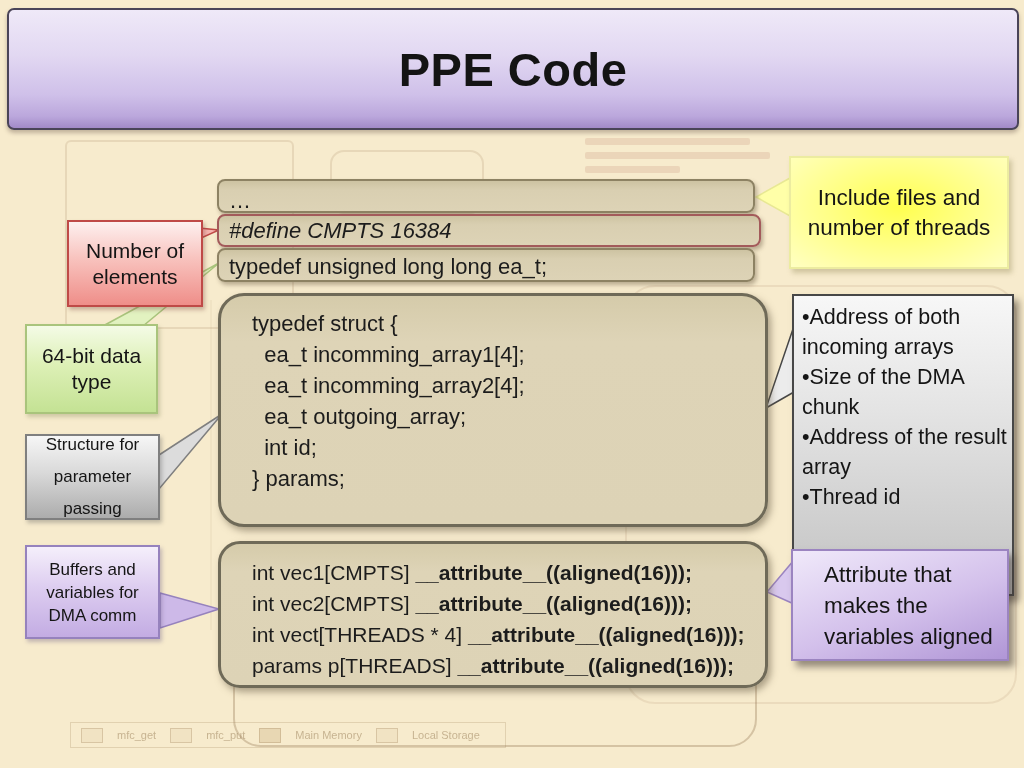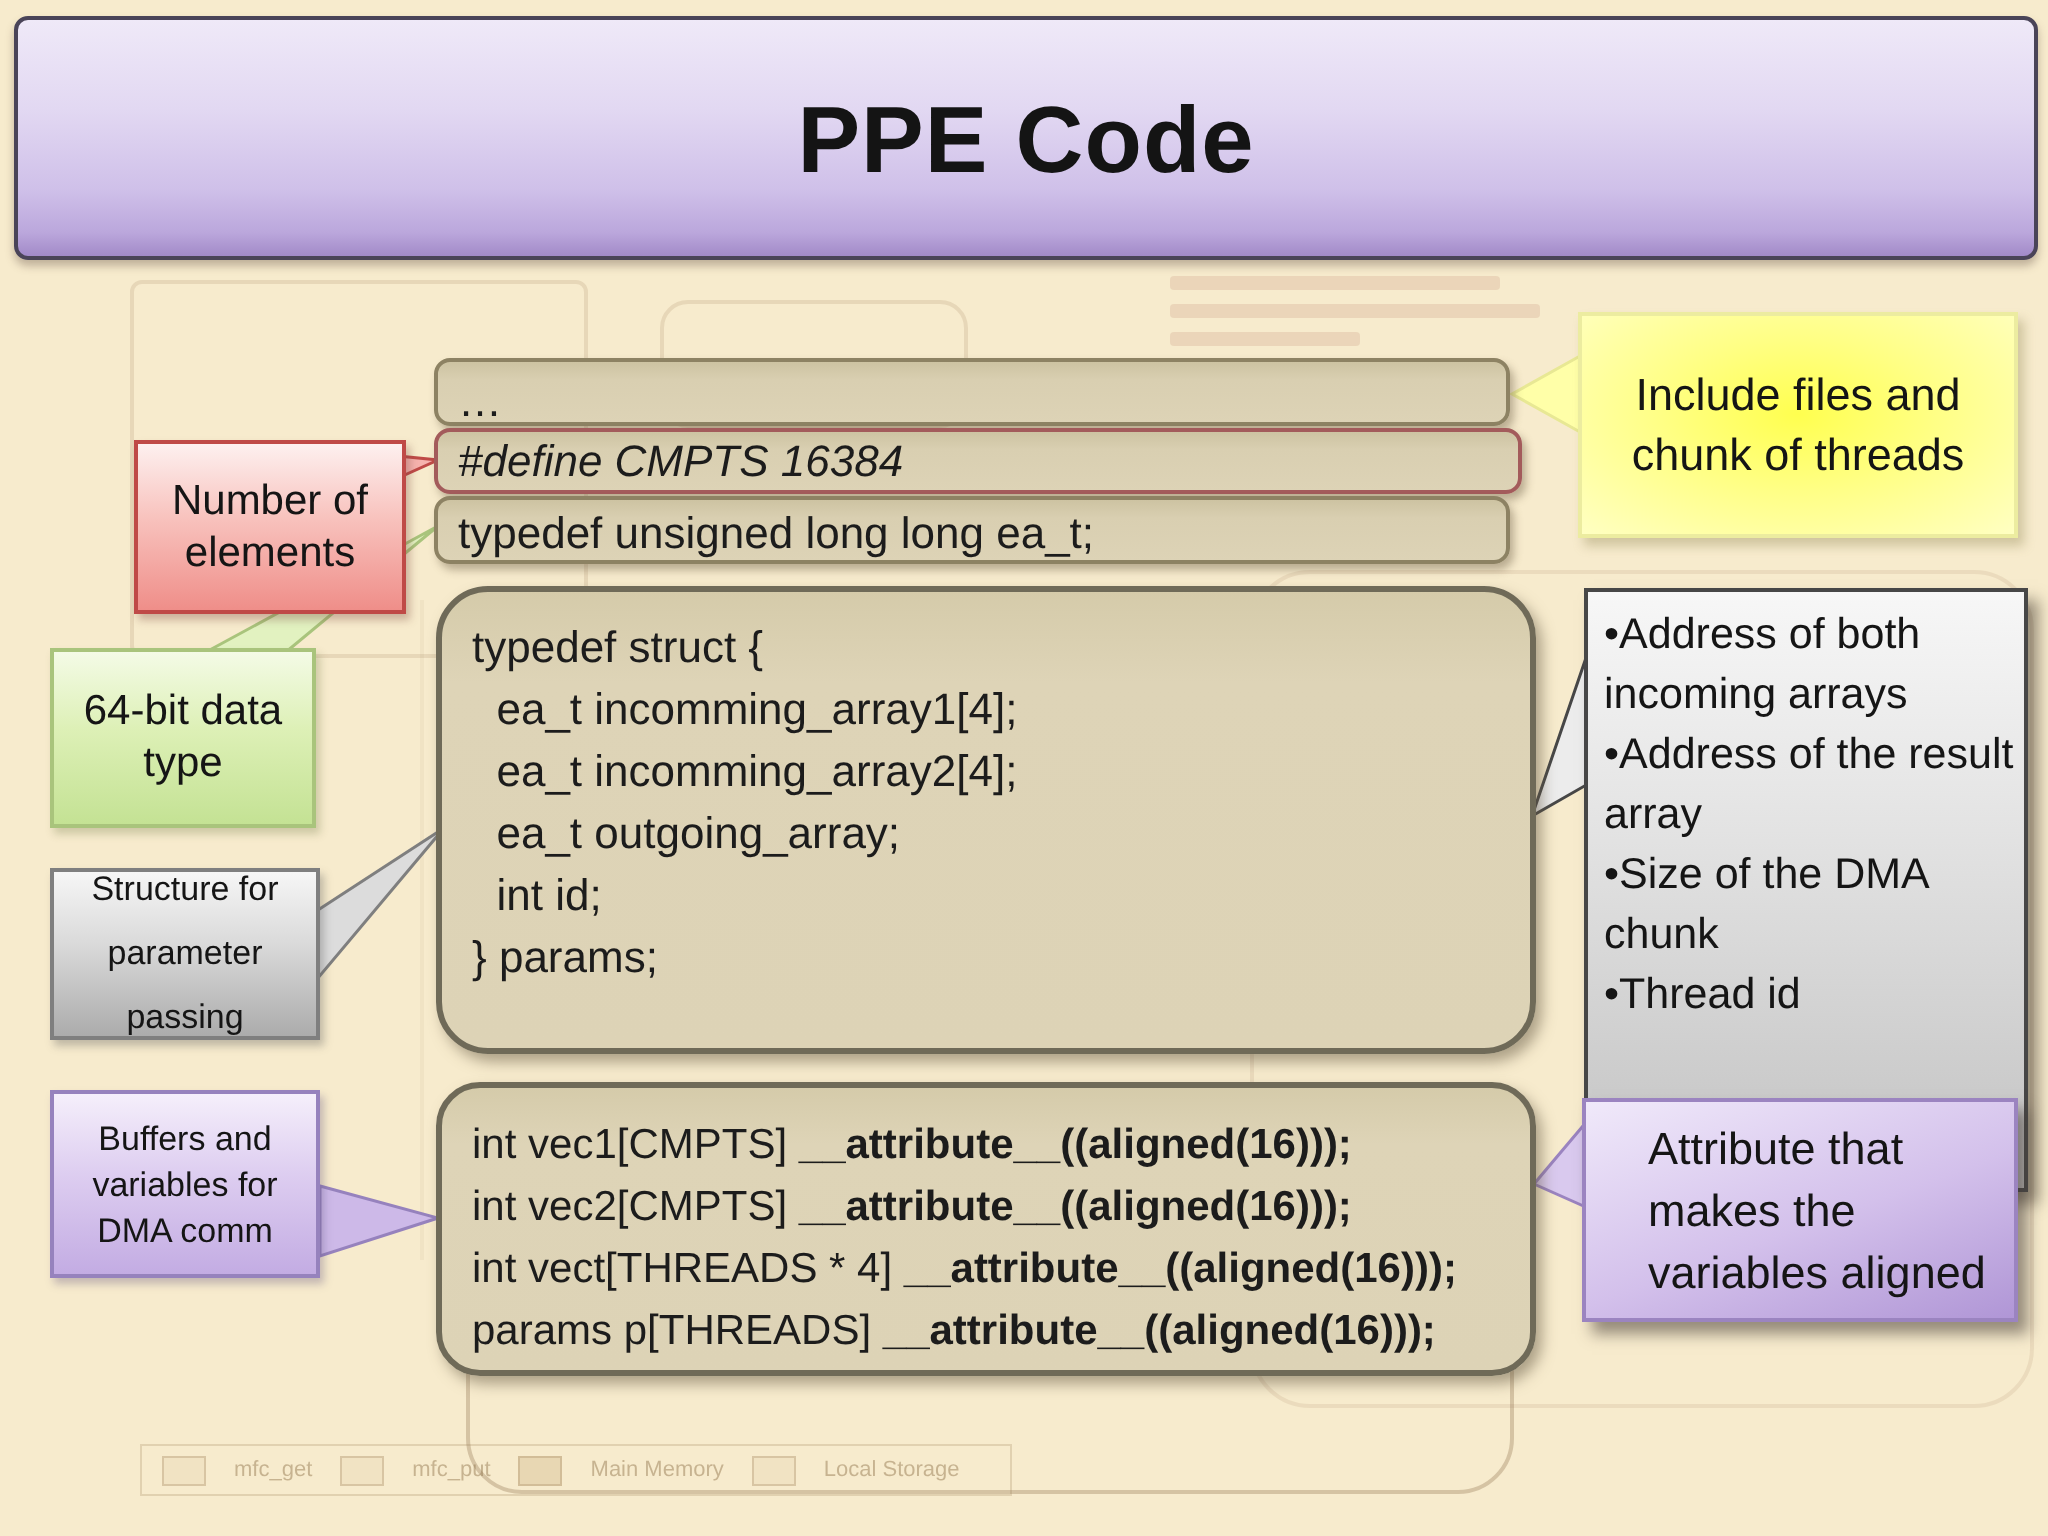--- a/index.html
+++ b/index.html
@@ -29,21 +29,21 @@
     background:linear-gradient(180deg,#cdc3a2 0%,#d9cfb1 30%,#ddd3b6 100%);
     border:2px solid #8d8263;border-radius:8px;
     box-shadow:2px 3px 4px rgba(110,95,70,.45);
     font-size:22px;}
   .codebox.small{padding:1px 10px 0 10px;display:flex;align-items:center;}
   #box-ellipsis{align-items:flex-end;padding-bottom:0px;line-height:20px;}
   #box-define{border-color:#a35b5b;font-style:italic;}
   .codebox.big{border:3px solid #6f6a58;border-radius:26px;
     background:linear-gradient(180deg,#d5cbaa 0%,#ded4b7 20%,#ddd3b6 100%);
     box-shadow:3px 4px 7px rgba(100,88,66,.5);
-    padding:12px 6px 0 15px;}
+    padding:12px 6px 0 31px;}
   .codeline{white-space:pre;line-height:31px;}
   .codeline b{font-weight:bold;}
 
   
   .callout{position:absolute;box-sizing:border-box;color:#151515;
     display:flex;align-items:center;justify-content:center;text-align:center;}
   .callout .txt{width:100%;}
   #co-elements{left:25px;top:220px;width:136px;height:87px;
     background:linear-gradient(180deg,#fdf0ef 0%,#f8c2bd 45%,#ef8e89 100%);
     border:2px solid #bf4a47;box-shadow:2px 3px 4px rgba(120,70,60,.35);
@@ -152,25 +152,25 @@
     <div class="txt">64-bit data type</div>
   </div>
   <div class="callout" id="co-structure">
     <div class="txt">Structure for parameter passing</div>
   </div>
   <div class="callout" id="co-buffers">
     <div class="txt">Buffers and variables  for DMA comm</div>
   </div>
 
   <div class="callout" id="co-include">
-    <div class="txt">Include files and chunk of threads</div>
+    <div class="txt">Include files and number of threads</div>
   </div>
   <div class="callout" id="co-contents">
     <div>•Address of both incoming arrays</div>
+    <div>•Size of the DMA chunk</div>
     <div>•Address of the result array</div>
-    <div>•Size of the DMA chunk</div>
     <div>•Thread id</div>
   </div>
   <div class="callout" id="co-attribute">
     <div class="txt">Attribute  that makes the variables aligned</div>
   </div>
 
 </div>
 
 </body></html>

